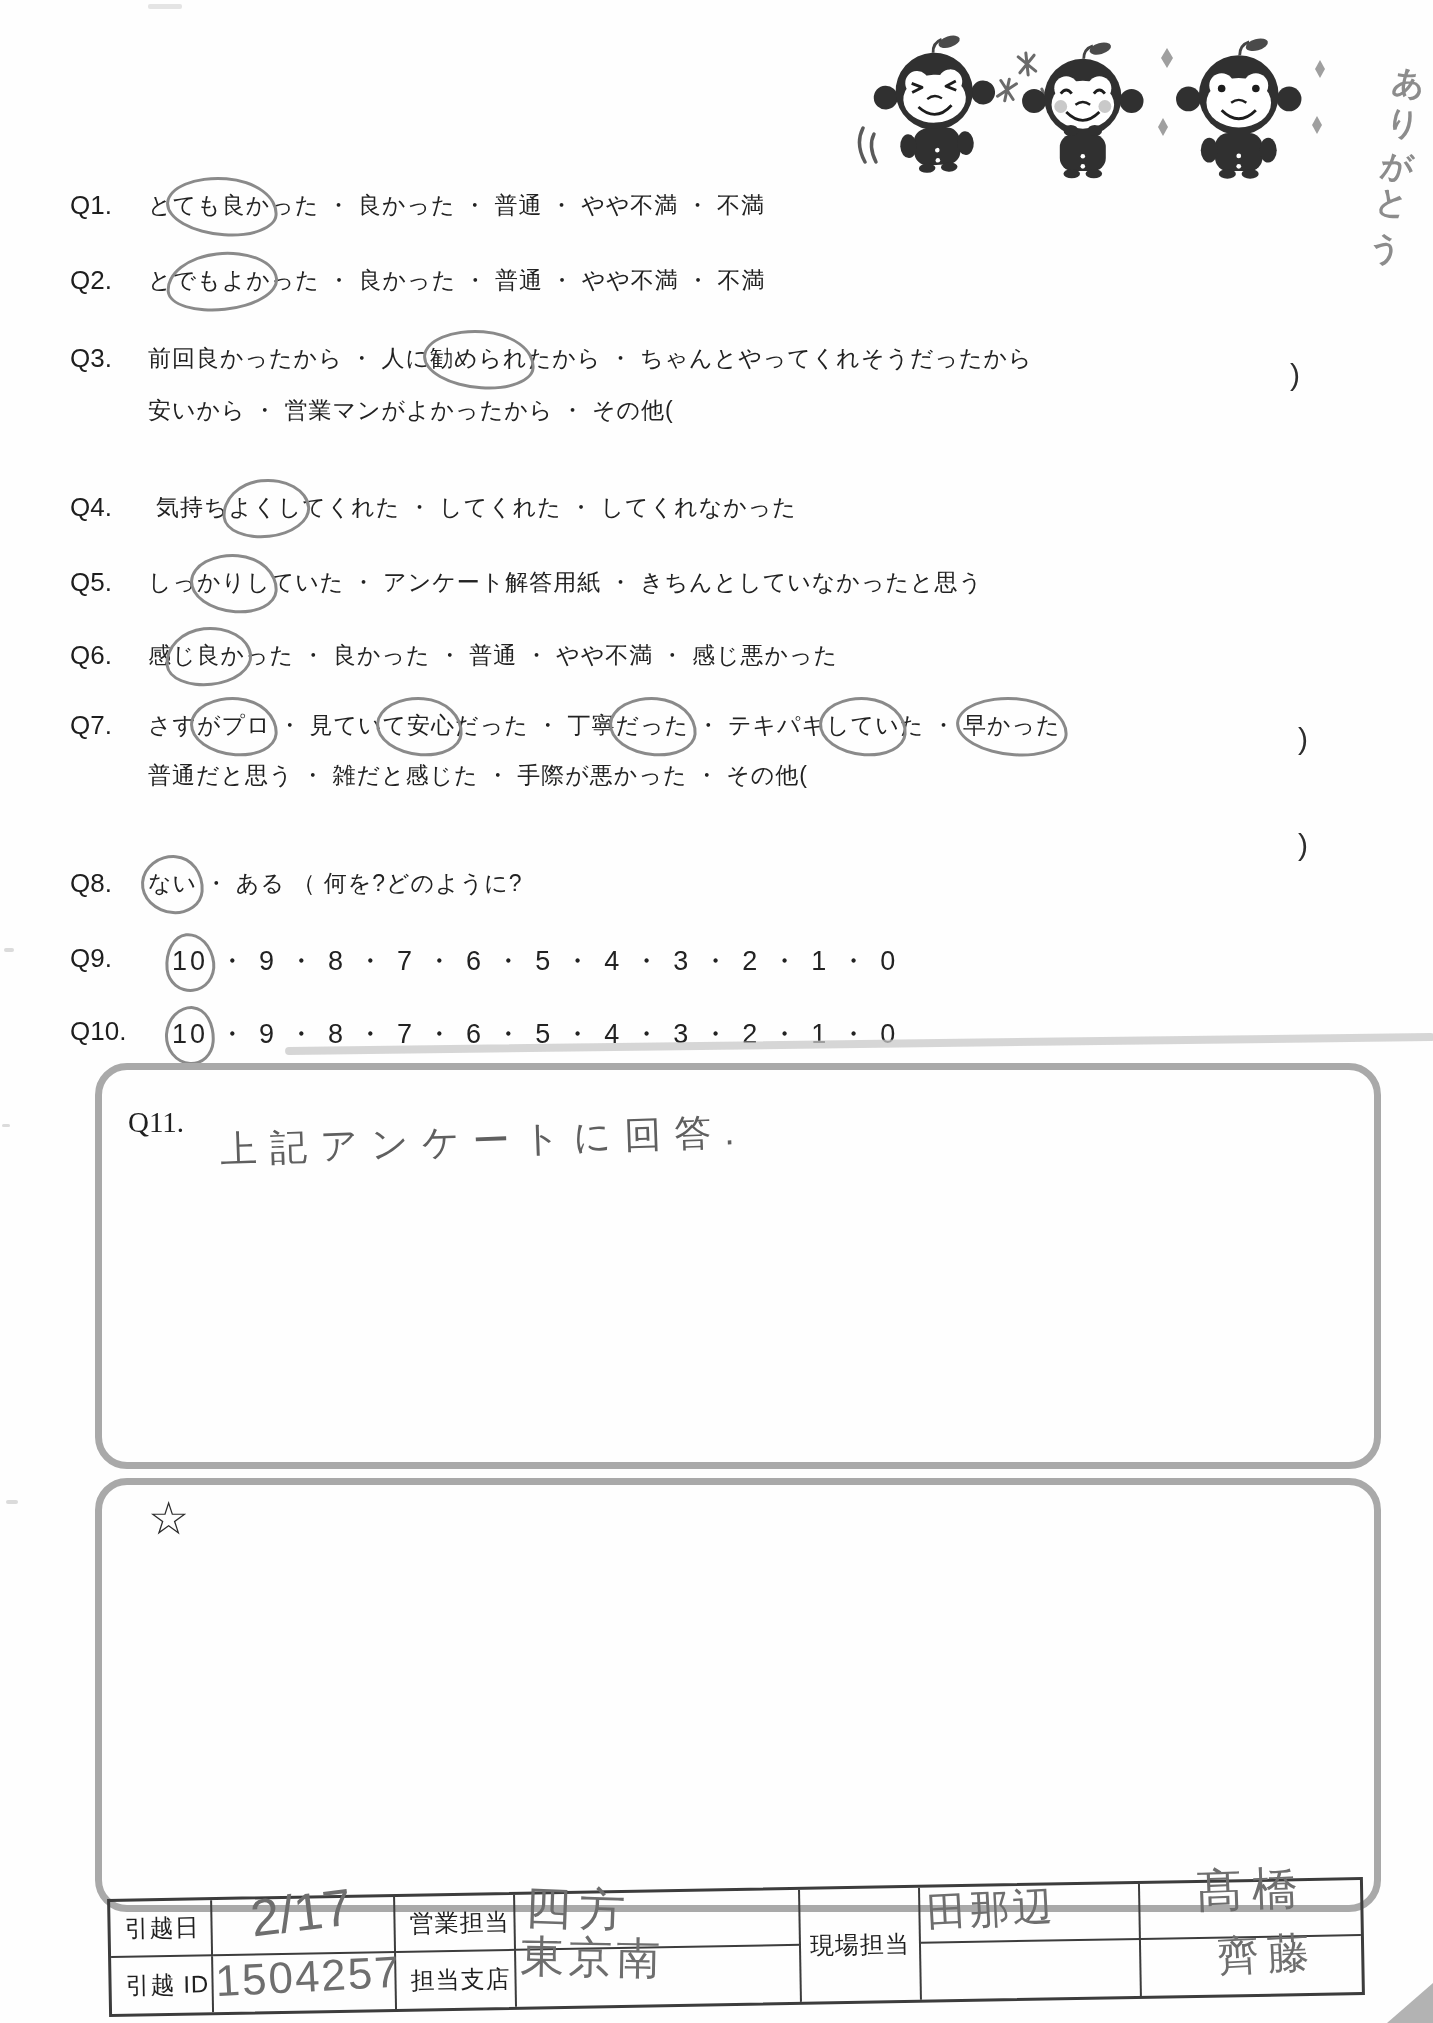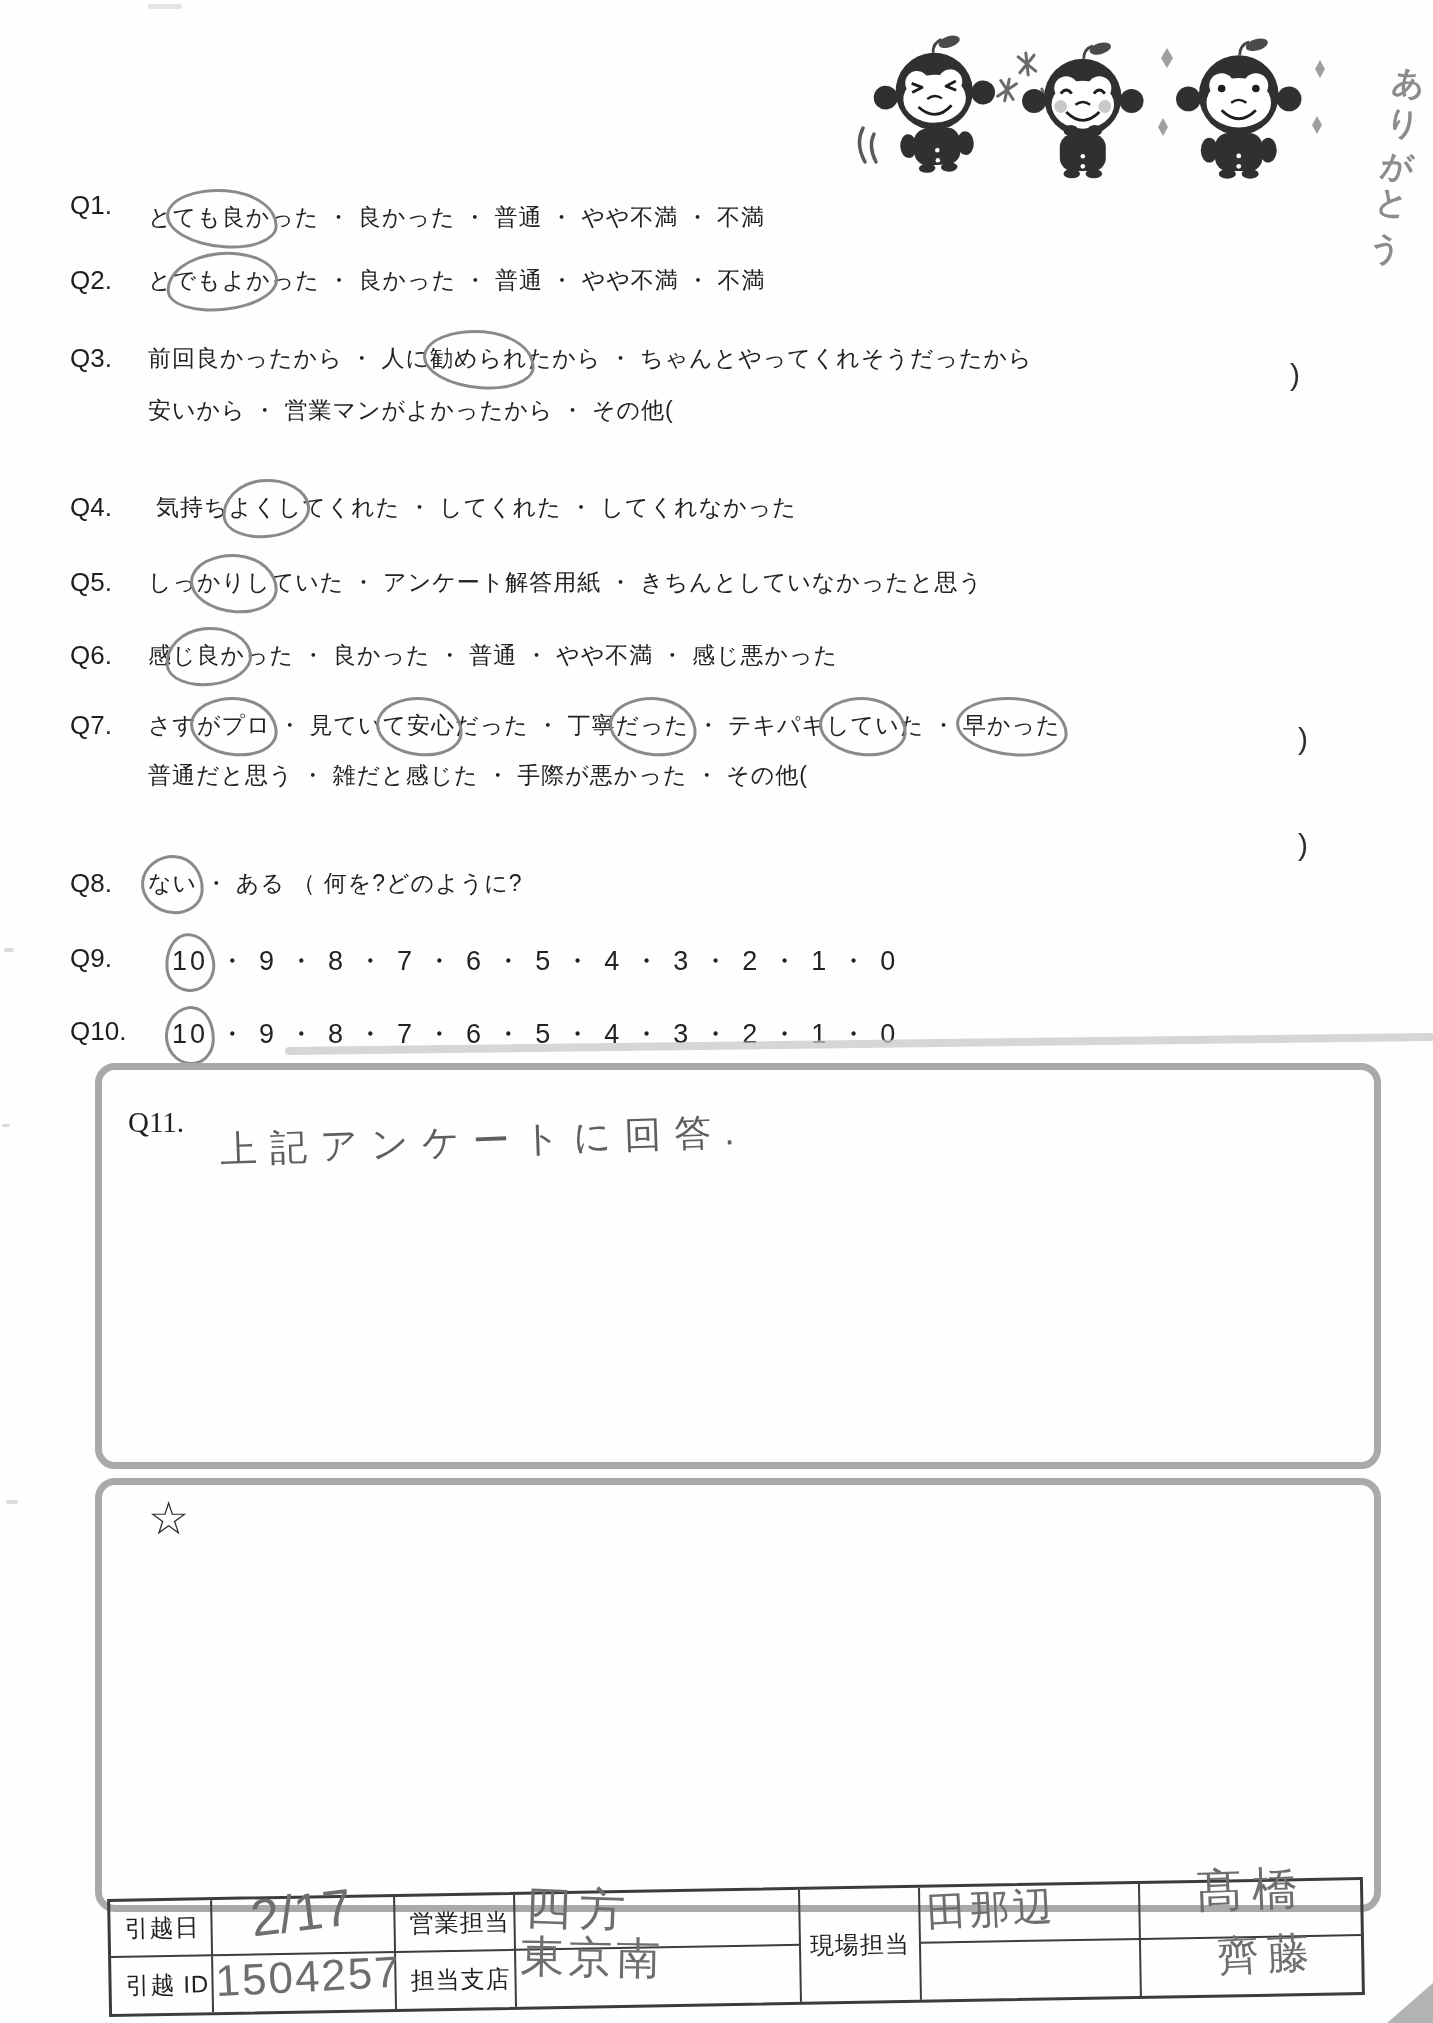--- a/index.html
+++ b/index.html
@@ -16,21 +16,21 @@
   .q-label{position:absolute;left:70px;top:0;font-size:26px;color:#1e1e1e;}
   .q-line{position:absolute;white-space:nowrap;font-size:23px;letter-spacing:1px;color:#222;}
   .q-line.nums{font-size:27px;letter-spacing:3px;}
   .c{position:relative;display:inline-block;}
   .c::after{content:"";position:absolute;left:-7px;right:-7px;top:-13px;bottom:-15px;
             border:3px solid #8a8a8a;border-radius:48% 52% 50% 50% / 58% 55% 45% 42%;
             transform:rotate(-6deg);pointer-events:none;}
   .c.c2::after{transform:rotate(4deg);border-radius:52% 48% 46% 54% / 50% 58% 42% 50%;}
   .closing-paren{position:absolute;font-size:30px;color:#2d2d2d;}
   
-  .bigbox{position:absolute;left:95px;width:1272px;border:7px solid #a9a9a9;border-radius:20px;background:transparent;}
+  .bigbox{position:absolute;left:95px;width:1272px;border:7px solid #a9a9a9;border-radius:32px;background:transparent;}
   .box-q11{top:1063px;height:392px;}
   .box-star{top:1478px;height:420px;}
   .q11-label{position:absolute;left:26px;top:36px;font-family:"Liberation Serif","DejaVu Serif",serif;
              font-size:29px;color:#1f1f1f;}
   .q11-hw{position:absolute;left:118px;top:46px;font-size:37px;color:#5f5f5f;letter-spacing:13px;
           transform:rotate(-2deg);white-space:nowrap;}
   .star{position:absolute;left:46px;top:6px;font-size:46px;color:#2c2c2c;}
   
   .mascots{position:absolute;left:855px;top:32px;width:480px;height:158px;}
   .thanks{position:absolute;left:1378px;top:44px;writing-mode:vertical-rl;font-size:32px;font-weight:700;
@@ -160,21 +160,21 @@
         <circle cx="65" cy="133" r="2.5" fill="#fff"></circle>
       <ellipse cx="53" cy="141" rx="9" ry="5" fill="#303030"></ellipse>
         <ellipse cx="77" cy="141" rx="9" ry="5" fill="#303030"></ellipse>
     </g>
   </svg>
   <div class="thanks">ありがとう</div>
 
   <div class="questions" id="qs">
       <div class="q-row" style="top: 190px;">
         <span class="q-label">Q1.</span>
-        <div class="q-line" style="top: 12px; left: 148px;"><span>と</span><span class="c c2">ても良か</span><span>った ・ 良かった ・ 普通 ・ やや不満 ・ 不満</span></div>
+        <div class="q-line" style="top: 0px; left: 148px;"><span>と</span><span class="c c2">ても良か</span><span>った ・ 良かった ・ 普通 ・ やや不満 ・ 不満</span></div>
       </div>
       <div class="q-row" style="top: 265px;">
         <span class="q-label">Q2.</span>
         <div class="q-line" style="top: 0px; left: 148px;"><span>と</span><span class="c">でもよか</span><span>った ・ 良かった ・ 普通 ・ やや不満 ・ 不満</span></div>
       </div>
       <div class="q-row" style="top: 343px;">
         <span class="q-label">Q3.</span>
         <div class="q-line" style="top: 0px; left: 148px;"><span>前回良かったから ・ 人に</span><span class="c c2">勧められ</span><span>たから ・ ちゃんとやってくれそうだったから</span></div>
         <div class="q-line" style="top: 52px; left: 148px;"><span>安いから ・ 営業マンがよかったから ・ その他(</span></div>
       </div>

